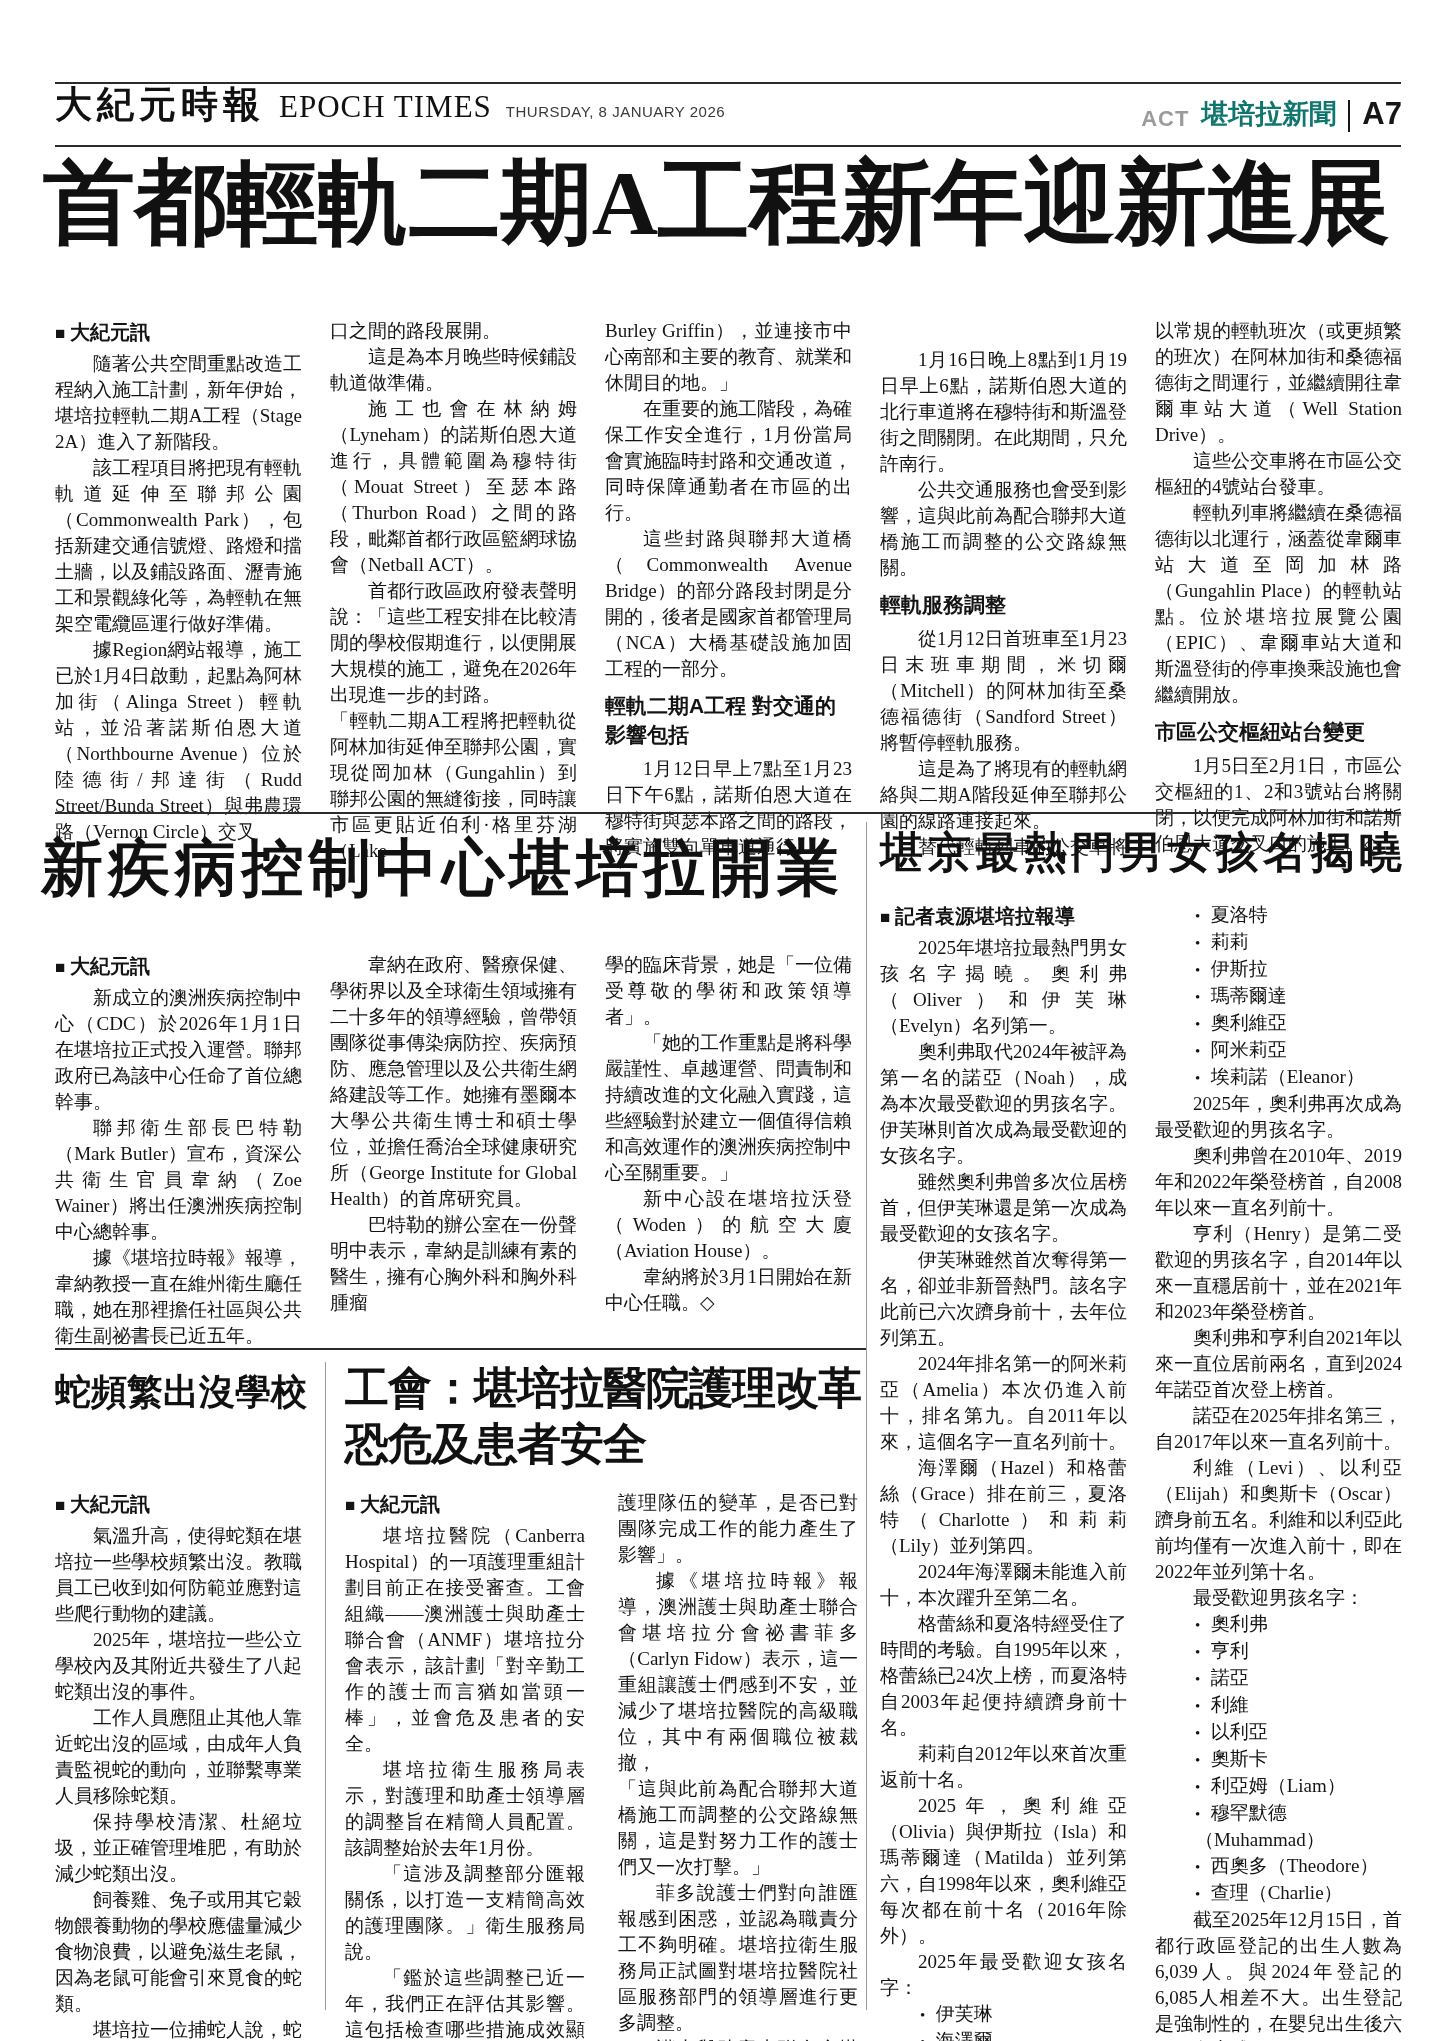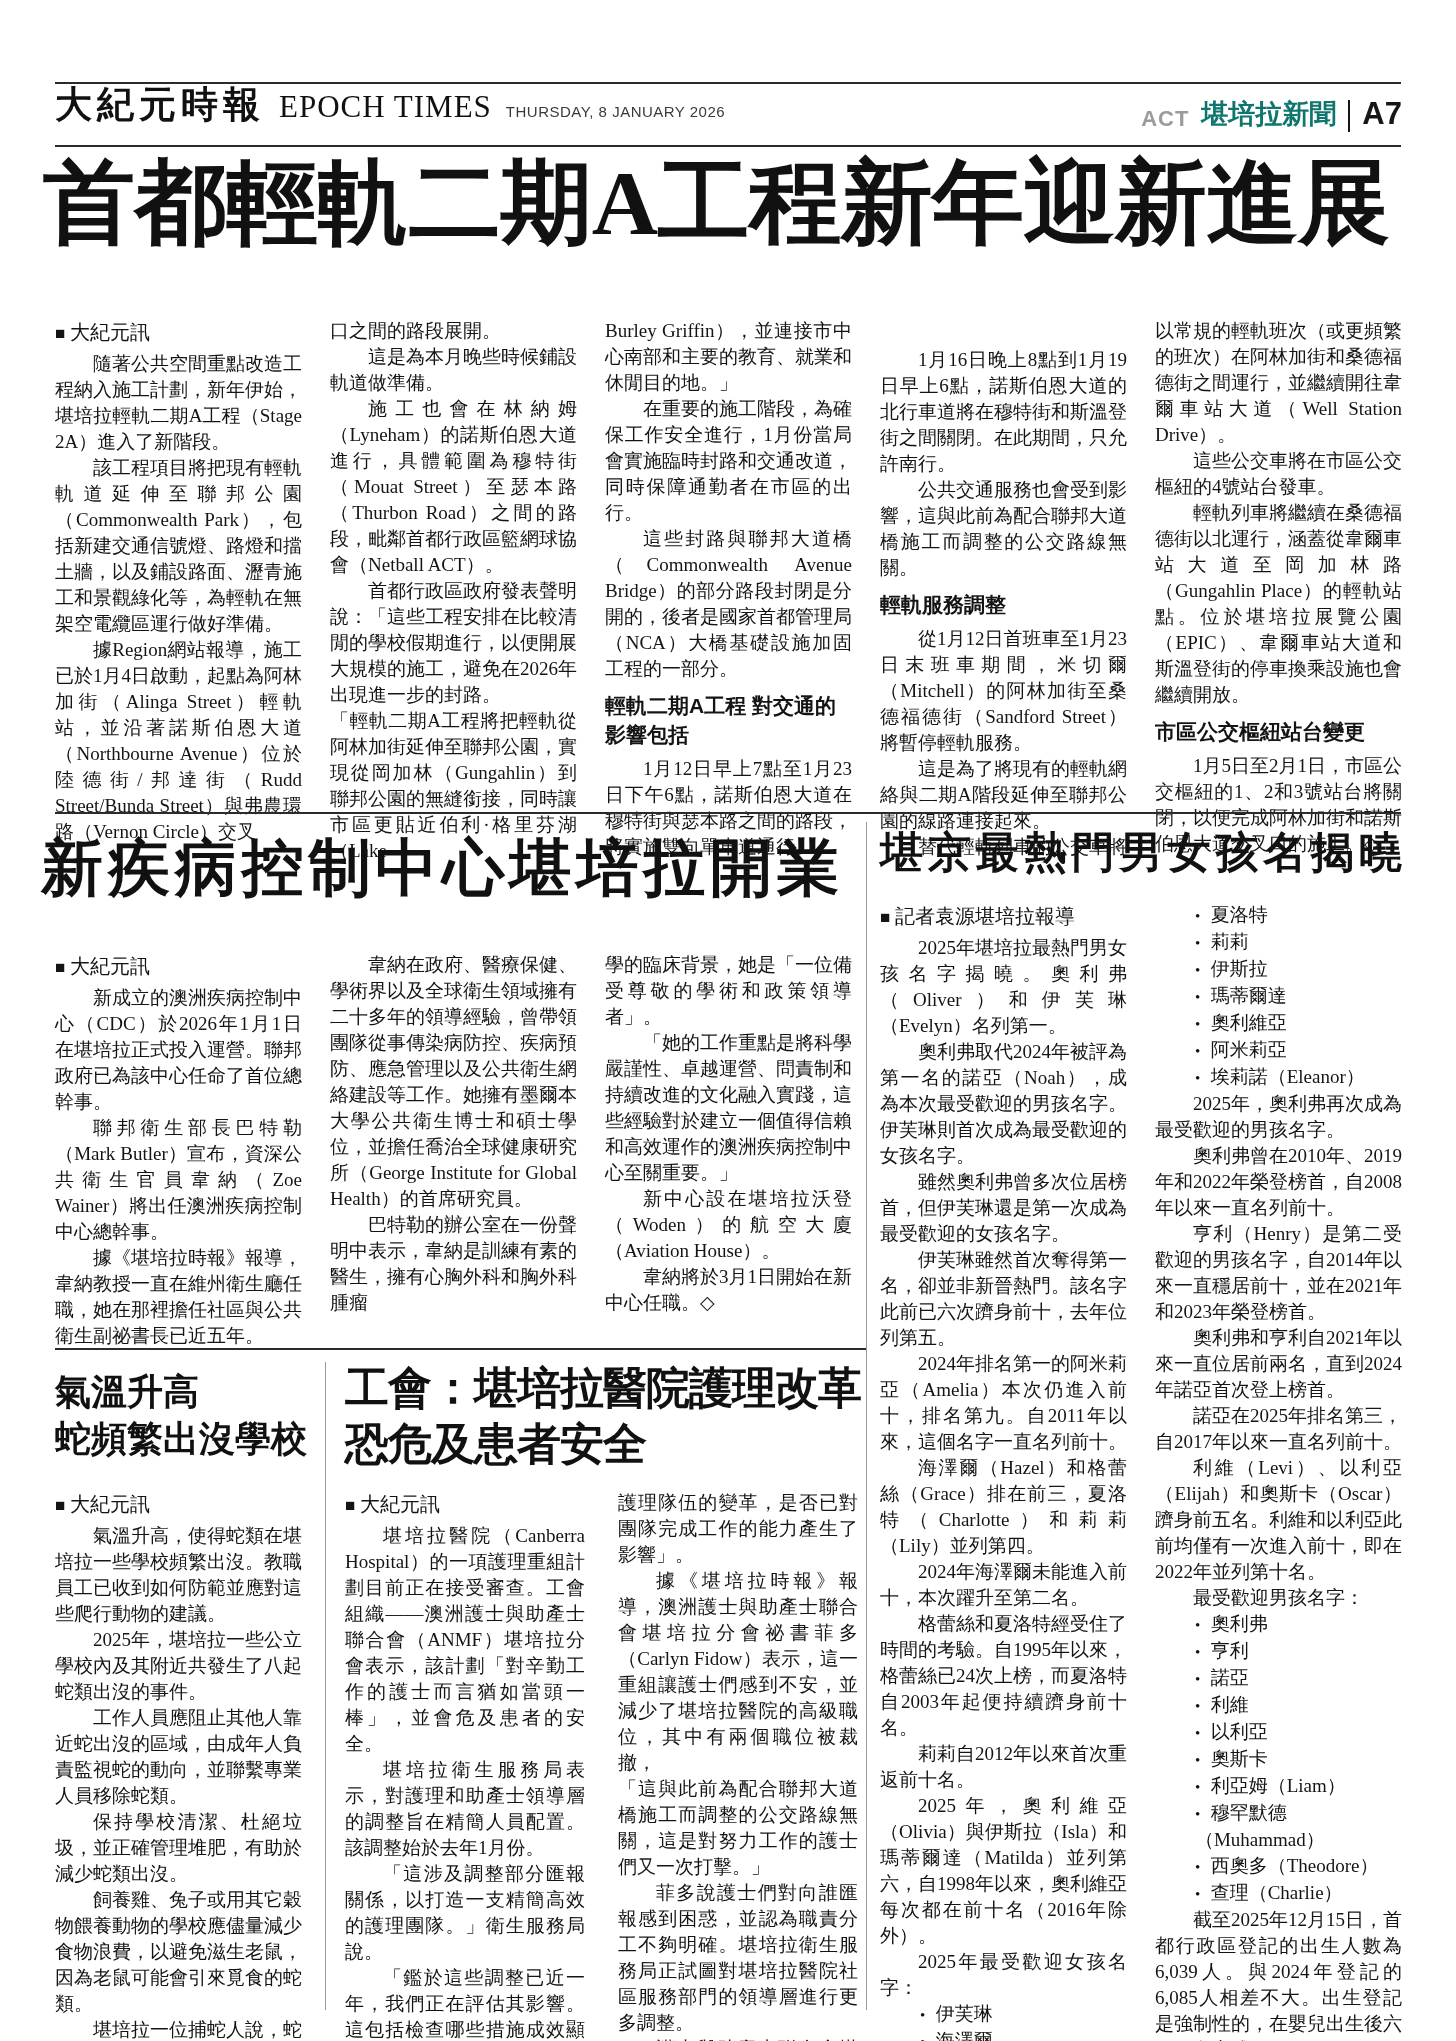--- a/index.html
+++ b/index.html
@@ -43,21 +43,21 @@
     font-size:36px;line-height:47px;font-weight:900;font-family:"Liberation Sans","DejaVu Sans",sans-serif;}
   .title-union{position:absolute;top:1360px;left:345px;width:516px;
     font-size:44px;line-height:56px;font-weight:900;font-family:"Liberation Sans","DejaVu Sans",sans-serif;letter-spacing:-1px;}
 
   
   .col{position:absolute;width:247px;font-size:19px;line-height:26px;text-align:justify;color:#141414;}
   .col-narrow{width:240px;}
   .blk{margin:0;}
   .blk-p{text-indent:2em;}
   .blk-c{text-indent:0;}
-  .blk-b{font-family:"Liberation Sans","DejaVu Sans",sans-serif;font-weight:normal;font-size:20px;line-height:28px;margin-bottom:3px;text-align:left;}
+  .blk-b{font-family:"Liberation Sans","DejaVu Sans",sans-serif;font-weight:bold;font-size:20px;line-height:28px;margin-bottom:3px;text-align:left;}
   .blk-b::before{content:"■ ";font-size:17px;}
   .blk-h{font-family:"Liberation Sans","DejaVu Sans",sans-serif;font-weight:bold;font-size:21px;line-height:29px;margin:9px 0 7px;text-align:left;}
   .blk-li{padding-left:2.1em;text-align:left;}
   .blk-li::before{content:"•";margin-right:.7em;font-size:15px;}
 </style>
 </head>
 <body>
 
 <div class="page">
 
@@ -178,21 +178,20 @@
       <div class="blk blk-li">查理（Charlie）</div>
       <div class="blk blk-p">截至2025年12月15日，首都行政區登記的出生人數為6,039人。與2024年登記的6,085人相差不大。出生登記是強制性的，在嬰兒出生後六個月內完成。◇</div>
     </div>
 
   <div class="rule" style="top:1348px;left:55px;width:811px;height:1.5px;"></div>
 
   <div class="vrule" style="left:866px;top:822px;height:1188px;"></div>
   <div class="vrule" style="left:325px;top:1362px;height:648px;"></div>
 
   <div class="title-snake">
-    <div>氣溫升高</div>
     <div>蛇頻繁出沒學校</div>
   </div>
   <div class="col" style="top:1490px;left:55px;">
       <div class="blk blk-b">大紀元訊</div>
       <div class="blk blk-p">氣溫升高，使得蛇類在堪培拉一些學校頻繁出沒。教職員工已收到如何防範並應對這些爬行動物的建議。</div>
       <div class="blk blk-p">2025年，堪培拉一些公立學校內及其附近共發生了八起蛇類出沒的事件。</div>
       <div class="blk blk-p">工作人員應阻止其他人靠近蛇出沒的區域，由成年人負責監視蛇的動向，並聯繫專業人員移除蛇類。</div>
       <div class="blk blk-p">保持學校清潔、杜絕垃圾，並正確管理堆肥，有助於減少蛇類出沒。</div>
       <div class="blk blk-p">飼養雞、兔子或用其它穀物餵養動物的學校應儘量減少食物浪費，以避免滋生老鼠，因為老鼠可能會引來覓食的蛇類。</div>
       <div class="blk blk-p">堪培拉一位捕蛇人說，蛇是這個叢林之都的一部分，避開蛇通常意味著蛇也不會打攪你。◇</div>

